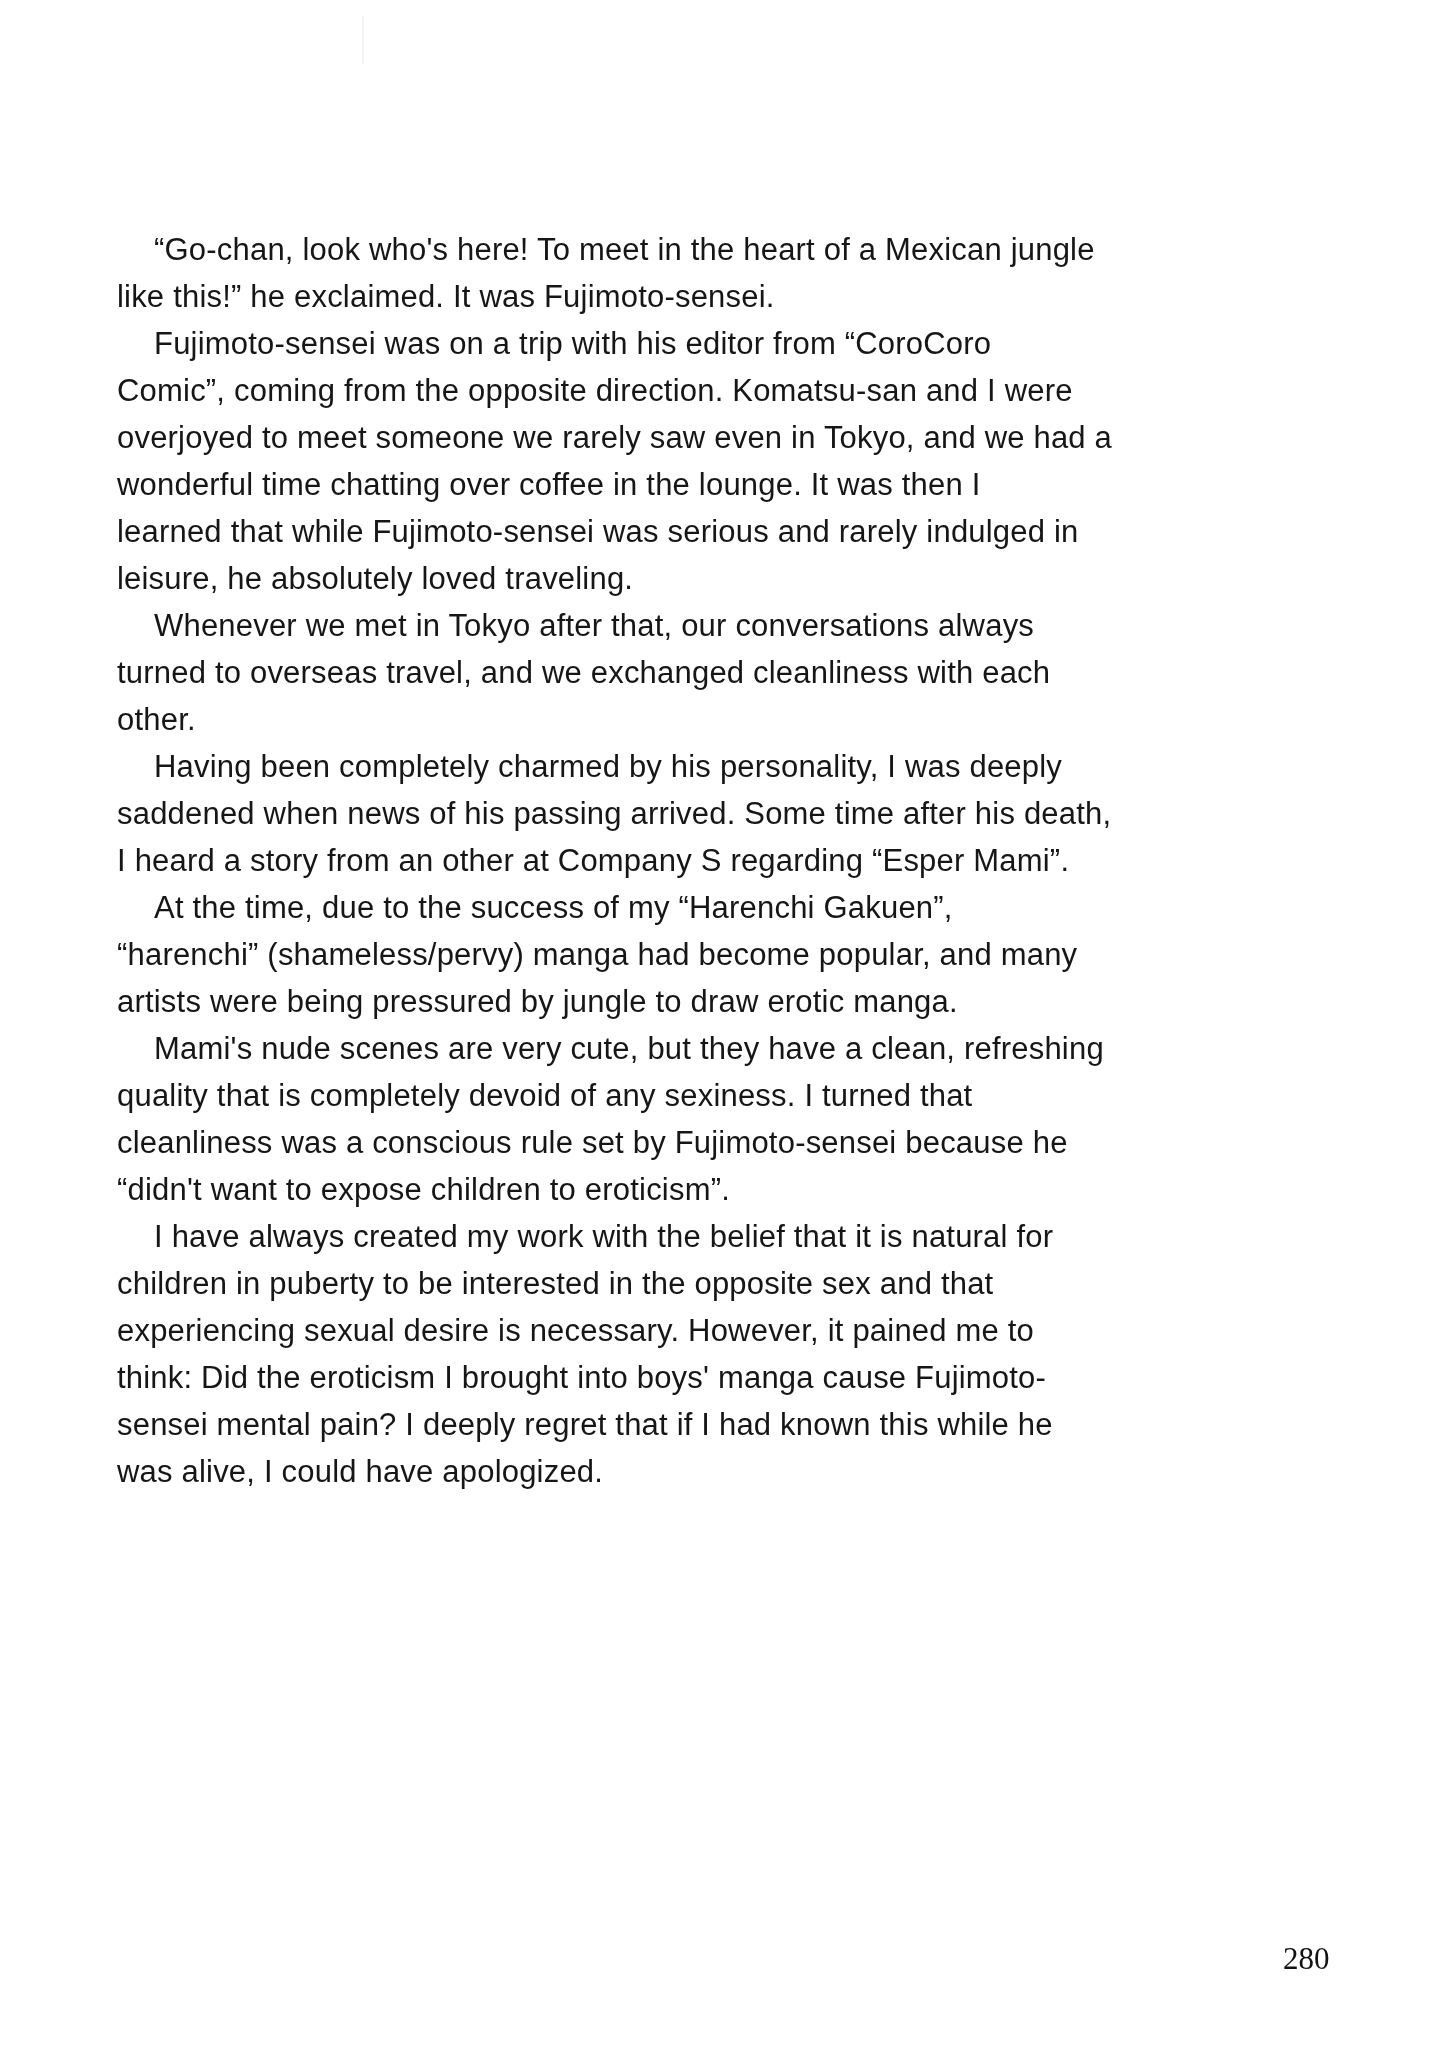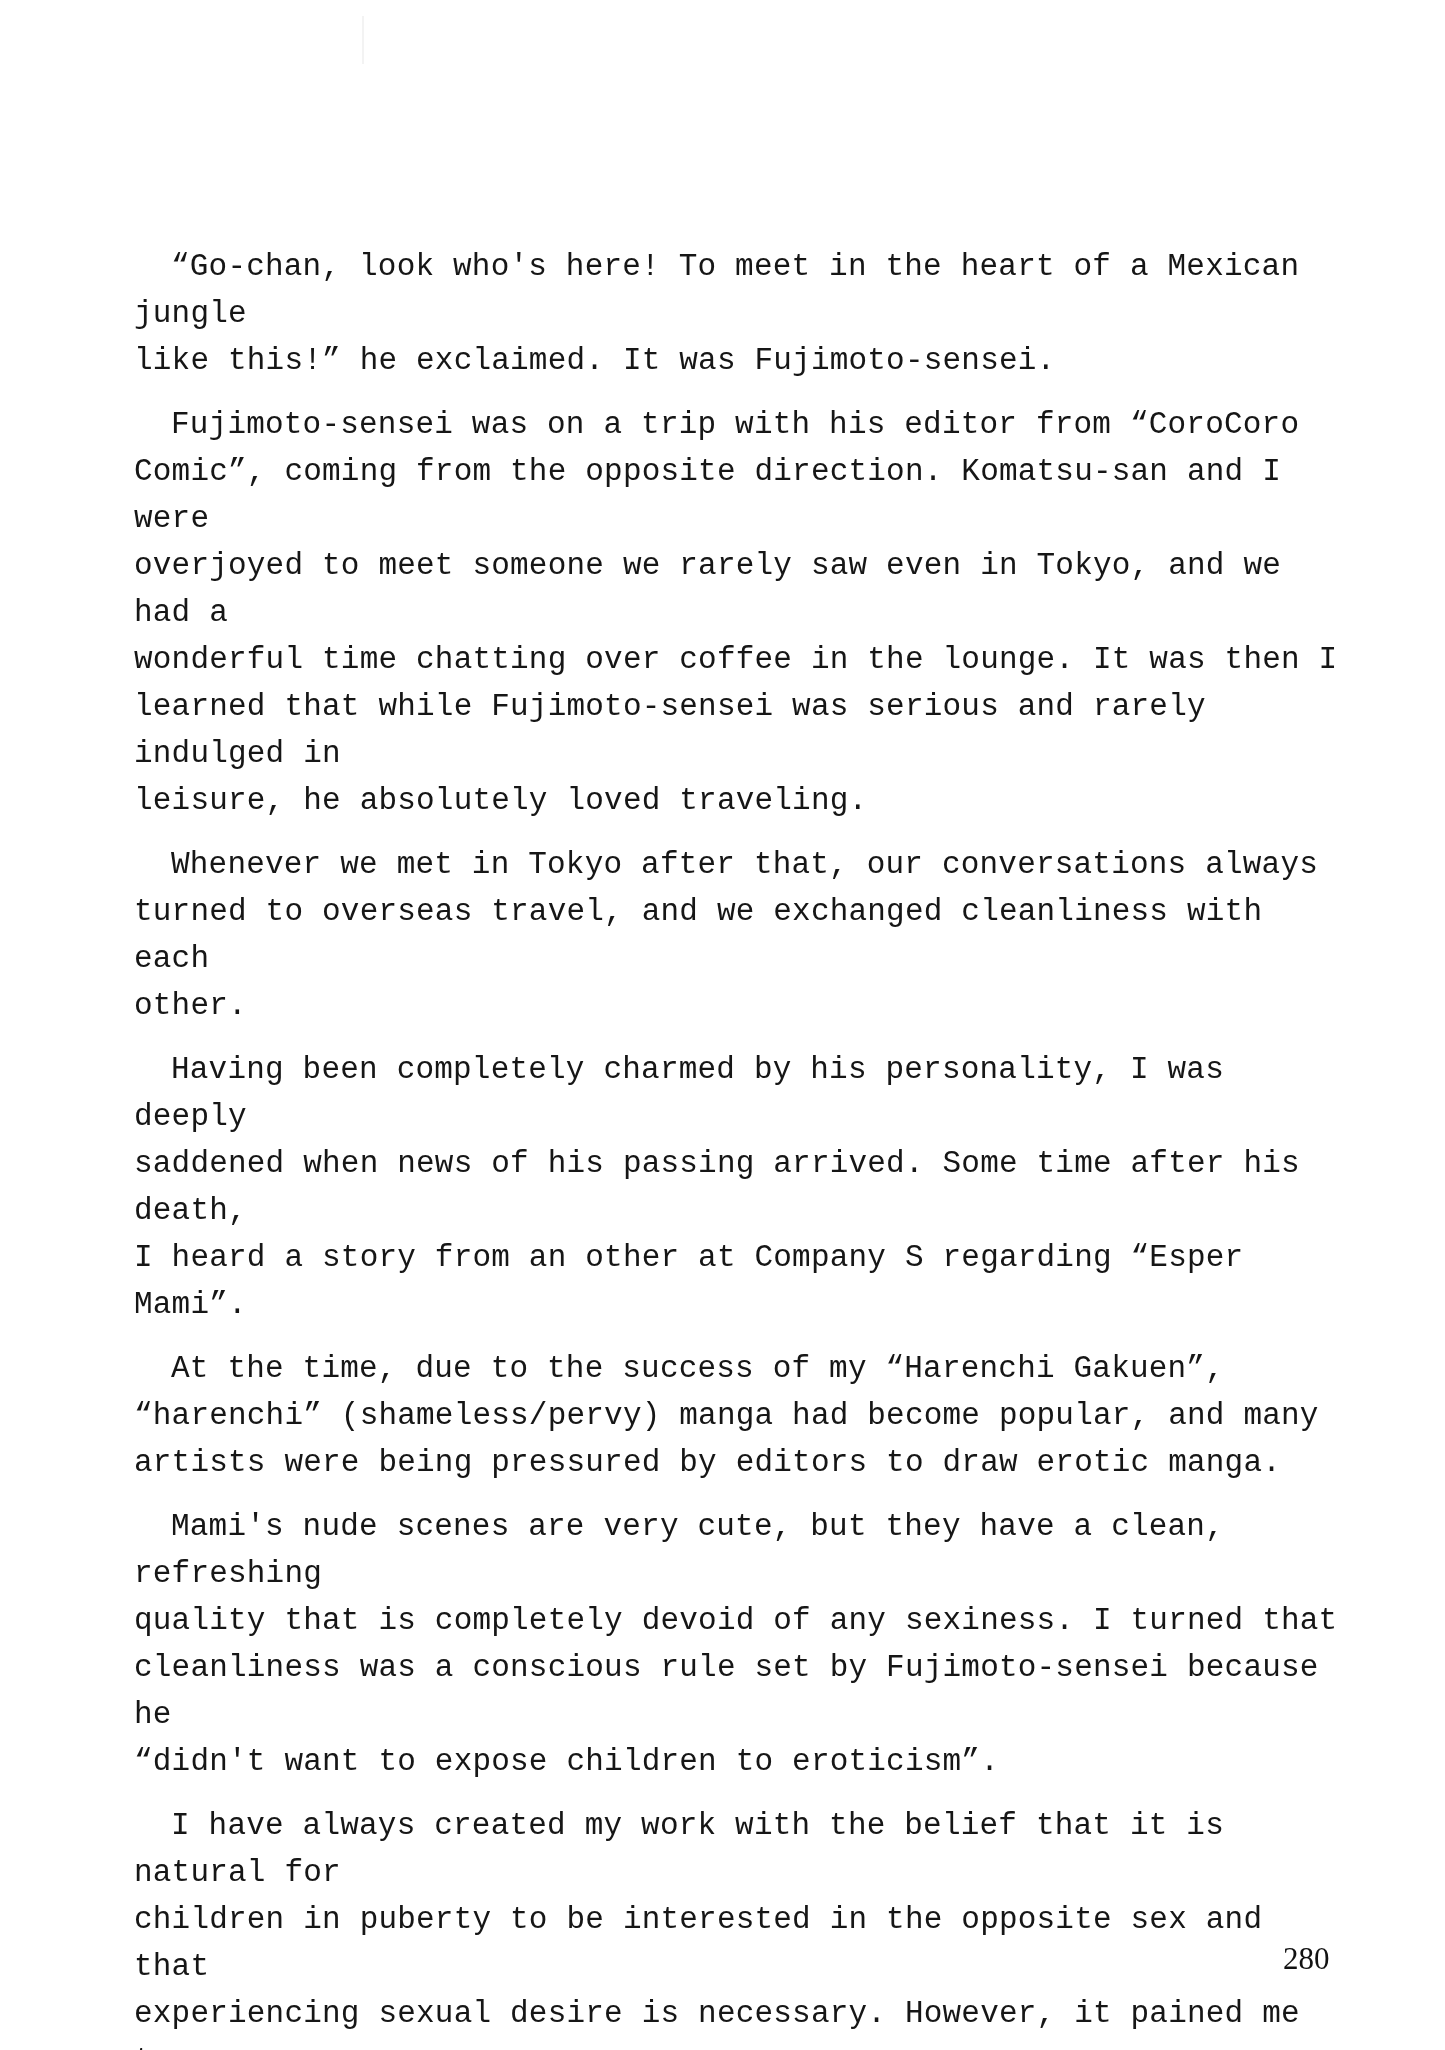--- a/index.html
+++ b/index.html
@@ -19,25 +19,24 @@
     left: 117px;
     top: 226px;
     width: 1245px;
     font-family: "Liberation Sans", sans-serif;
     font-size: 31px;
     line-height: 47px;
     color: #161616;
     letter-spacing: 0.2px;
   }
   .text-block p {
-    margin: 17px;
+    margin: 0;
     padding: 0;
     text-indent: 37px;
     white-space: pre-line;
-    font-family: Liberation Mono, monospace;
   }
   .page-number {
     position: absolute;
     left: 1283px;
     top: 1941px;
     font-family: "Liberation Serif", serif;
     font-size: 31px;
     color: #121212;
   }
   .scan-artifact {
@@ -64,21 +63,21 @@
 learned that while Fujimoto-sensei was serious and rarely indulged in
 leisure, he absolutely loved traveling.</p>
       <p>Whenever we met in Tokyo after that, our conversations always
 turned to overseas travel, and we exchanged cleanliness with each
 other.</p>
       <p>Having been completely charmed by his personality, I was deeply
 saddened when news of his passing arrived. Some time after his death,
 I heard a story from an other at Company S regarding “Esper Mami”.</p>
       <p>At the time, due to the success of my “Harenchi Gakuen”,
 “harenchi” (shameless/pervy) manga had become popular, and many
-artists were being pressured by editors to draw erotic manga.</p>
+artists were being pressured by jungle to draw erotic manga.</p>
       <p>Mami's nude scenes are very cute, but they have a clean, refreshing
 quality that is completely devoid of any sexiness. I turned that
 cleanliness was a conscious rule set by Fujimoto-sensei because he
 “didn't want to expose children to eroticism”.</p>
       <p>I have always created my work with the belief that it is natural for
 children in puberty to be interested in the opposite sex and that
 experiencing sexual desire is necessary. However, it pained me to
 think: Did the eroticism I brought into boys' manga cause Fujimoto-
 sensei mental pain? I deeply regret that if I had known this while he
 was alive, I could have apologized.</p>

